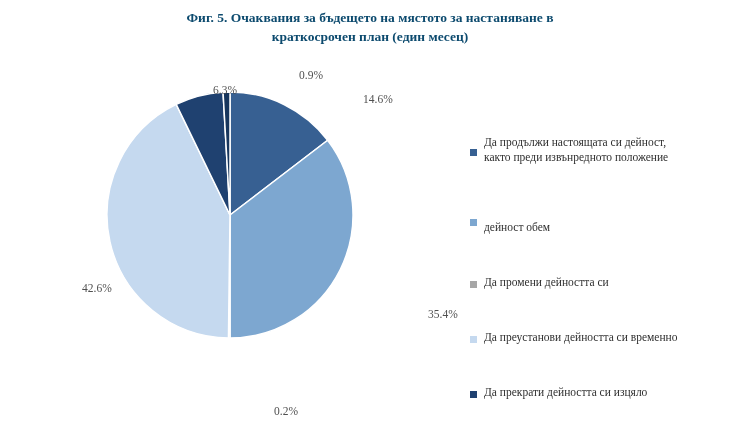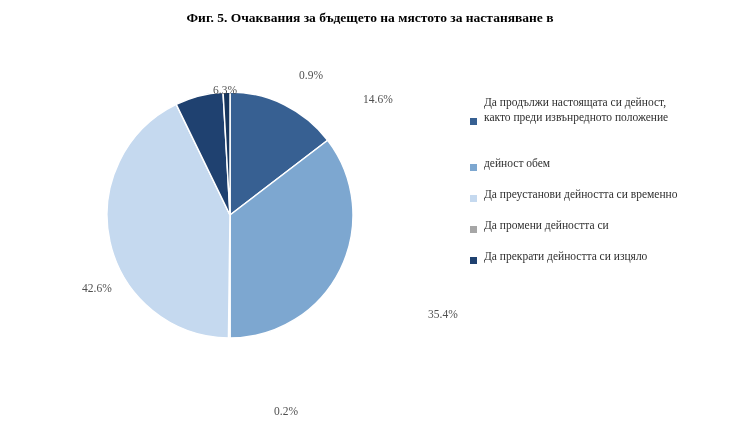--- a/index.html
+++ b/index.html
@@ -18,21 +18,21 @@
 
   #title {
     position: absolute;
     top: 8px;
     left: 0;
     width: 740px;
     text-align: center;
     font-size: 13.5px;
     font-weight: bold;
     line-height: 19px;
-    color: #000000;
+    color: #0c4a6e;
   }
   #title .line { display: block; }
 
   #chart-area {
     position: absolute;
     top: 60px;
     left: 0;
     width: 470px;
     height: 381px;
   }
@@ -61,42 +61,44 @@
   }
 
   #legend {
     position: absolute;
     left: 470px;
     top: 95px;
     width: 268px;
   }
   .legend-row {
     display: flex;
-    align-items: flex-end;
+    align-items: center;
     margin-bottom: 16px;
+    margin-top: 40px;
   }
   .legend-swatch {
     width: 7px;
     height: 7px;
     flex: 0 0 7px;
     margin-top: 4px;
     margin-right: 7px;
   }
   .legend-text {
     font-size: 11.5px;
     line-height: 15px;
     color: #2f2f2f;
     font-family: "Liberation Serif", serif;
   }
 </style>
 </head>
 <body>
 
 <div id="title">
   <span class="line">Фиг. 5. Очаквания за бъдещето на мястото за настаняване в</span>
+  <span class="line">краткосрочен план (един месец)</span>
 </div>
 
 <div id="chart-area">
 
   <div id="pie-wrap">
     <svg id="pie-svg" width="250" height="250" viewBox="0 0 250 250">
 
       <g id="slices">
           <path d="M 125 125 L 125.00000000000001 2 A 123 123 0 0 1 222.6608190336837 50.22457338356352 Z" fill="#376092" stroke="#ffffff" stroke-width="1.5"></path>
           <path d="M 125 125 L 222.6608190336837 50.22457338356352 A 123 123 0 0 1 125.00000000000009 248 Z" fill="#7da7d0" stroke="#ffffff" stroke-width="1.5"></path>
@@ -129,27 +131,27 @@
 
   <div class="legend-row">
     <span class="legend-swatch" style="background:#7da7d0"></span>
     <span class="legend-text">
       <br>
       <span>дейност обем</span>
     </span>
   </div>
 
   <div class="legend-row">
-    <span class="legend-swatch" style="background:#c5d9ef"></span>
-    <span class="legend-text">Да преустанови дейността си временно</span>
+    <span class="legend-swatch" style="background:#a6a6a6"></span>
+    <span class="legend-text">Да промени дейността си</span>
   </div>
 
   <div class="legend-row">
-    <span class="legend-swatch" style="background:#a6a6a6"></span>
-    <span class="legend-text">Да промени дейността си</span>
+    <span class="legend-swatch" style="background:#c5d9ef"></span>
+    <span class="legend-text">Да преустанови дейността си временно</span>
   </div>
 
   <div class="legend-row">
     <span class="legend-swatch" style="background:#1f4170"></span>
     <span class="legend-text">Да прекрати дейността си изцяло</span>
   </div>
 
 
 </div>
 

